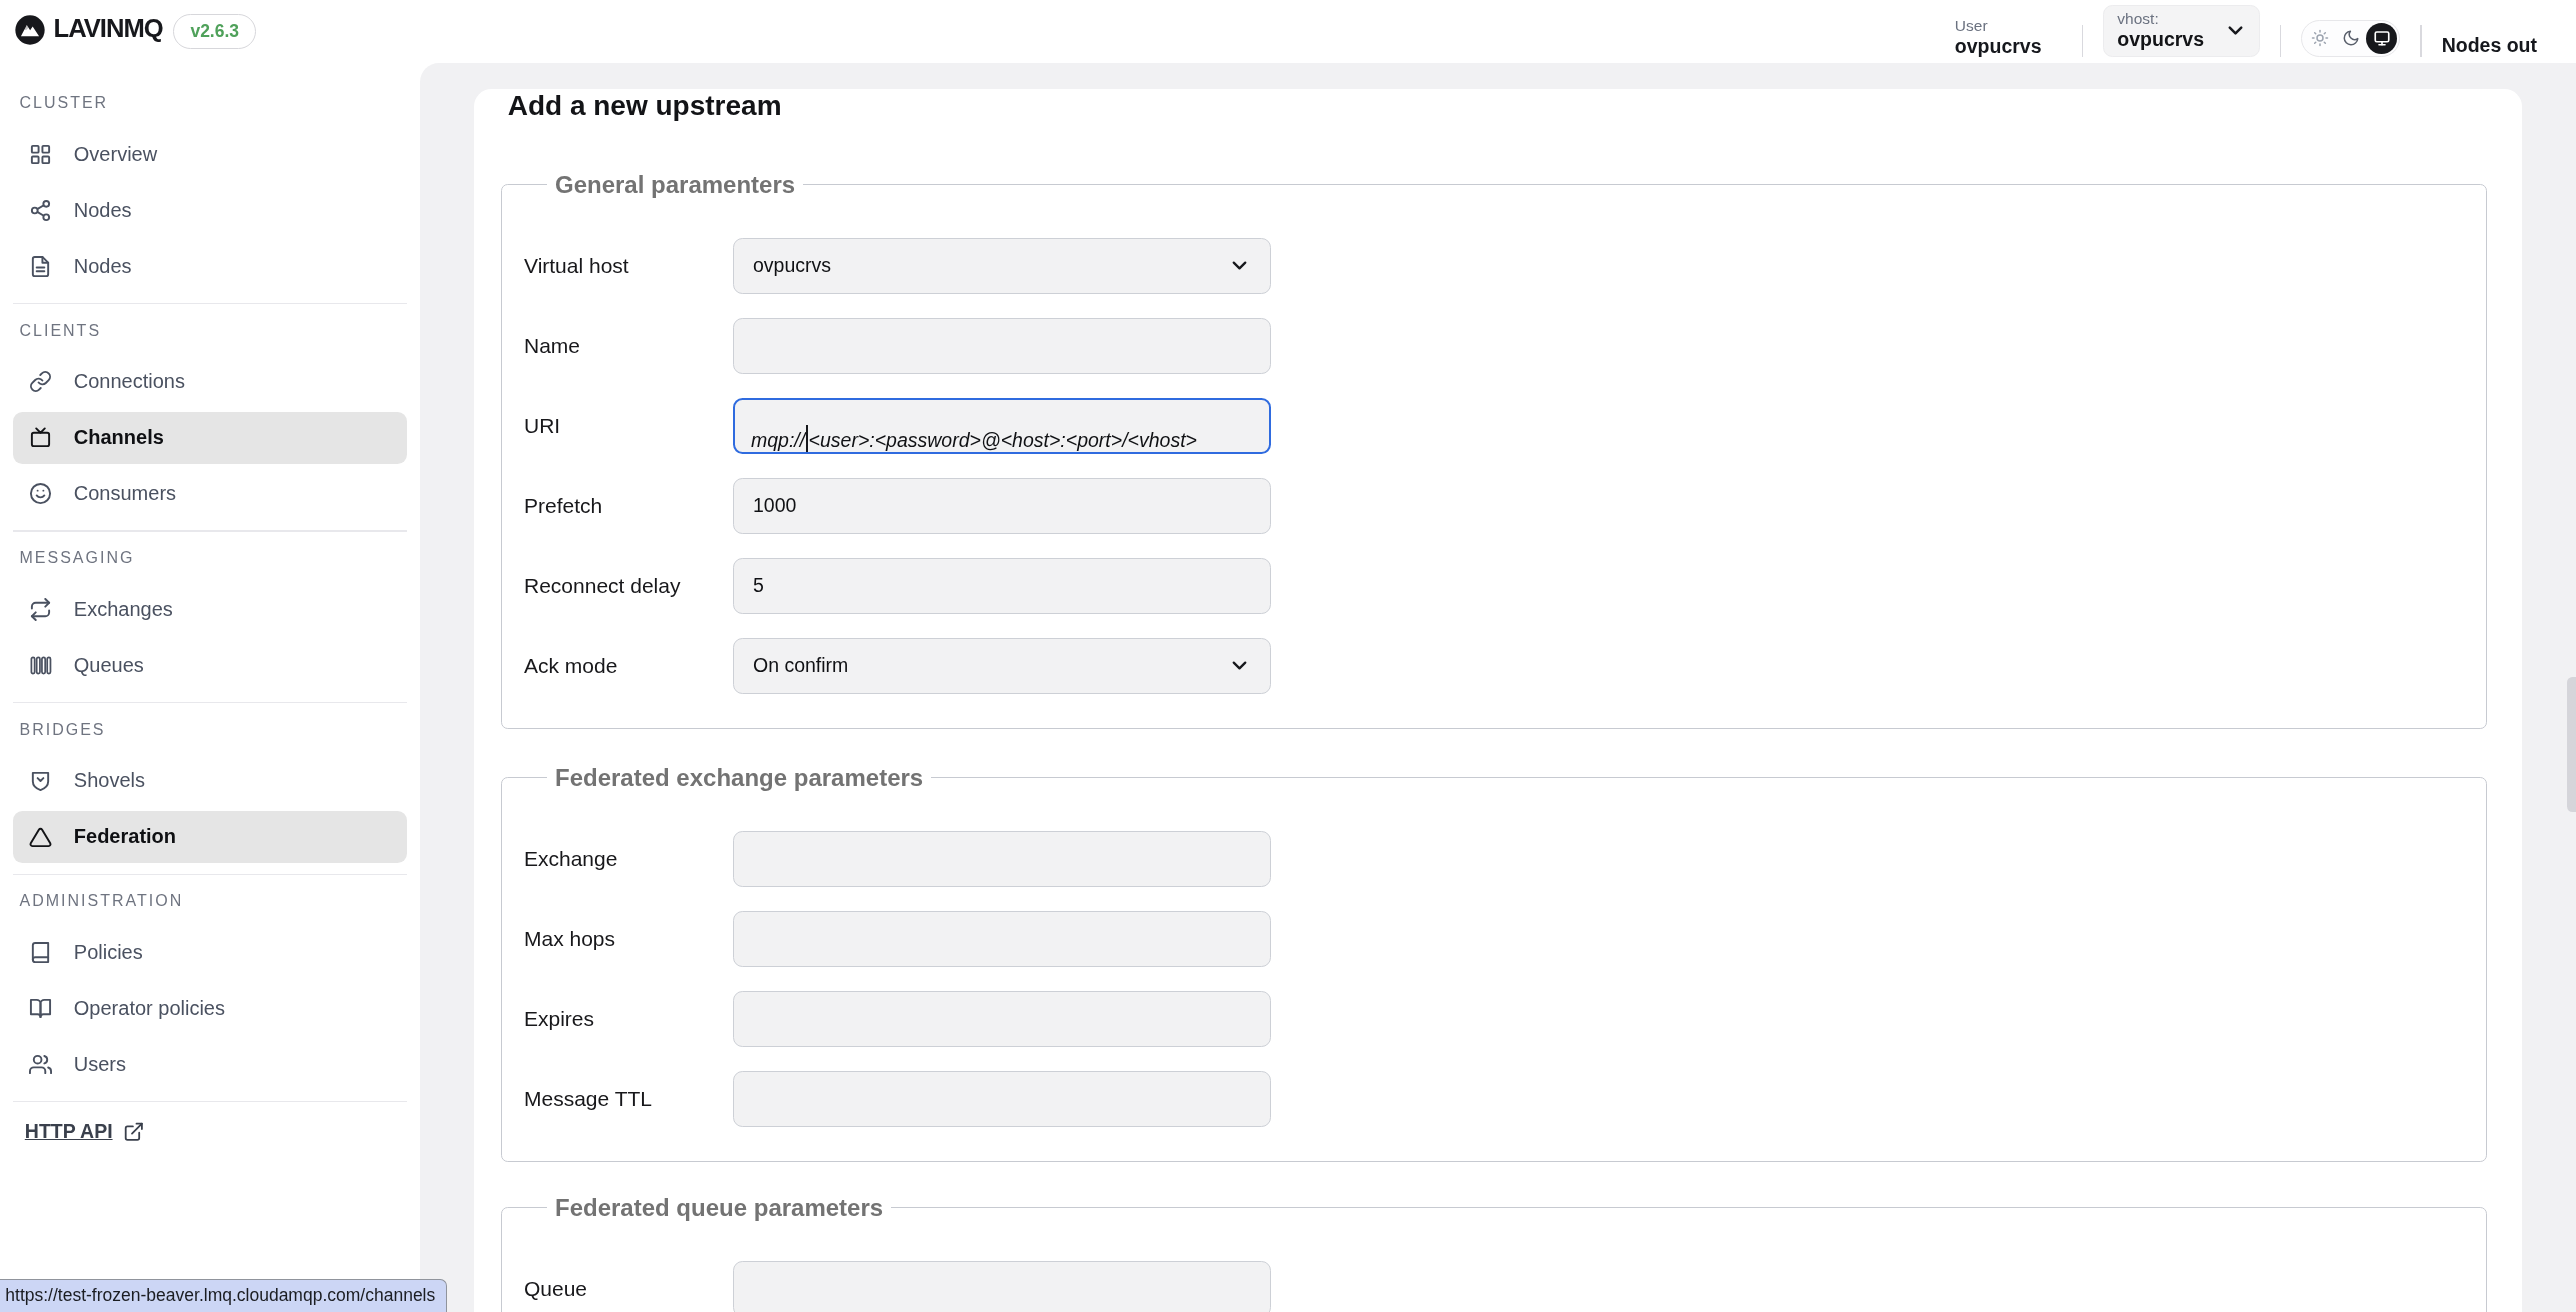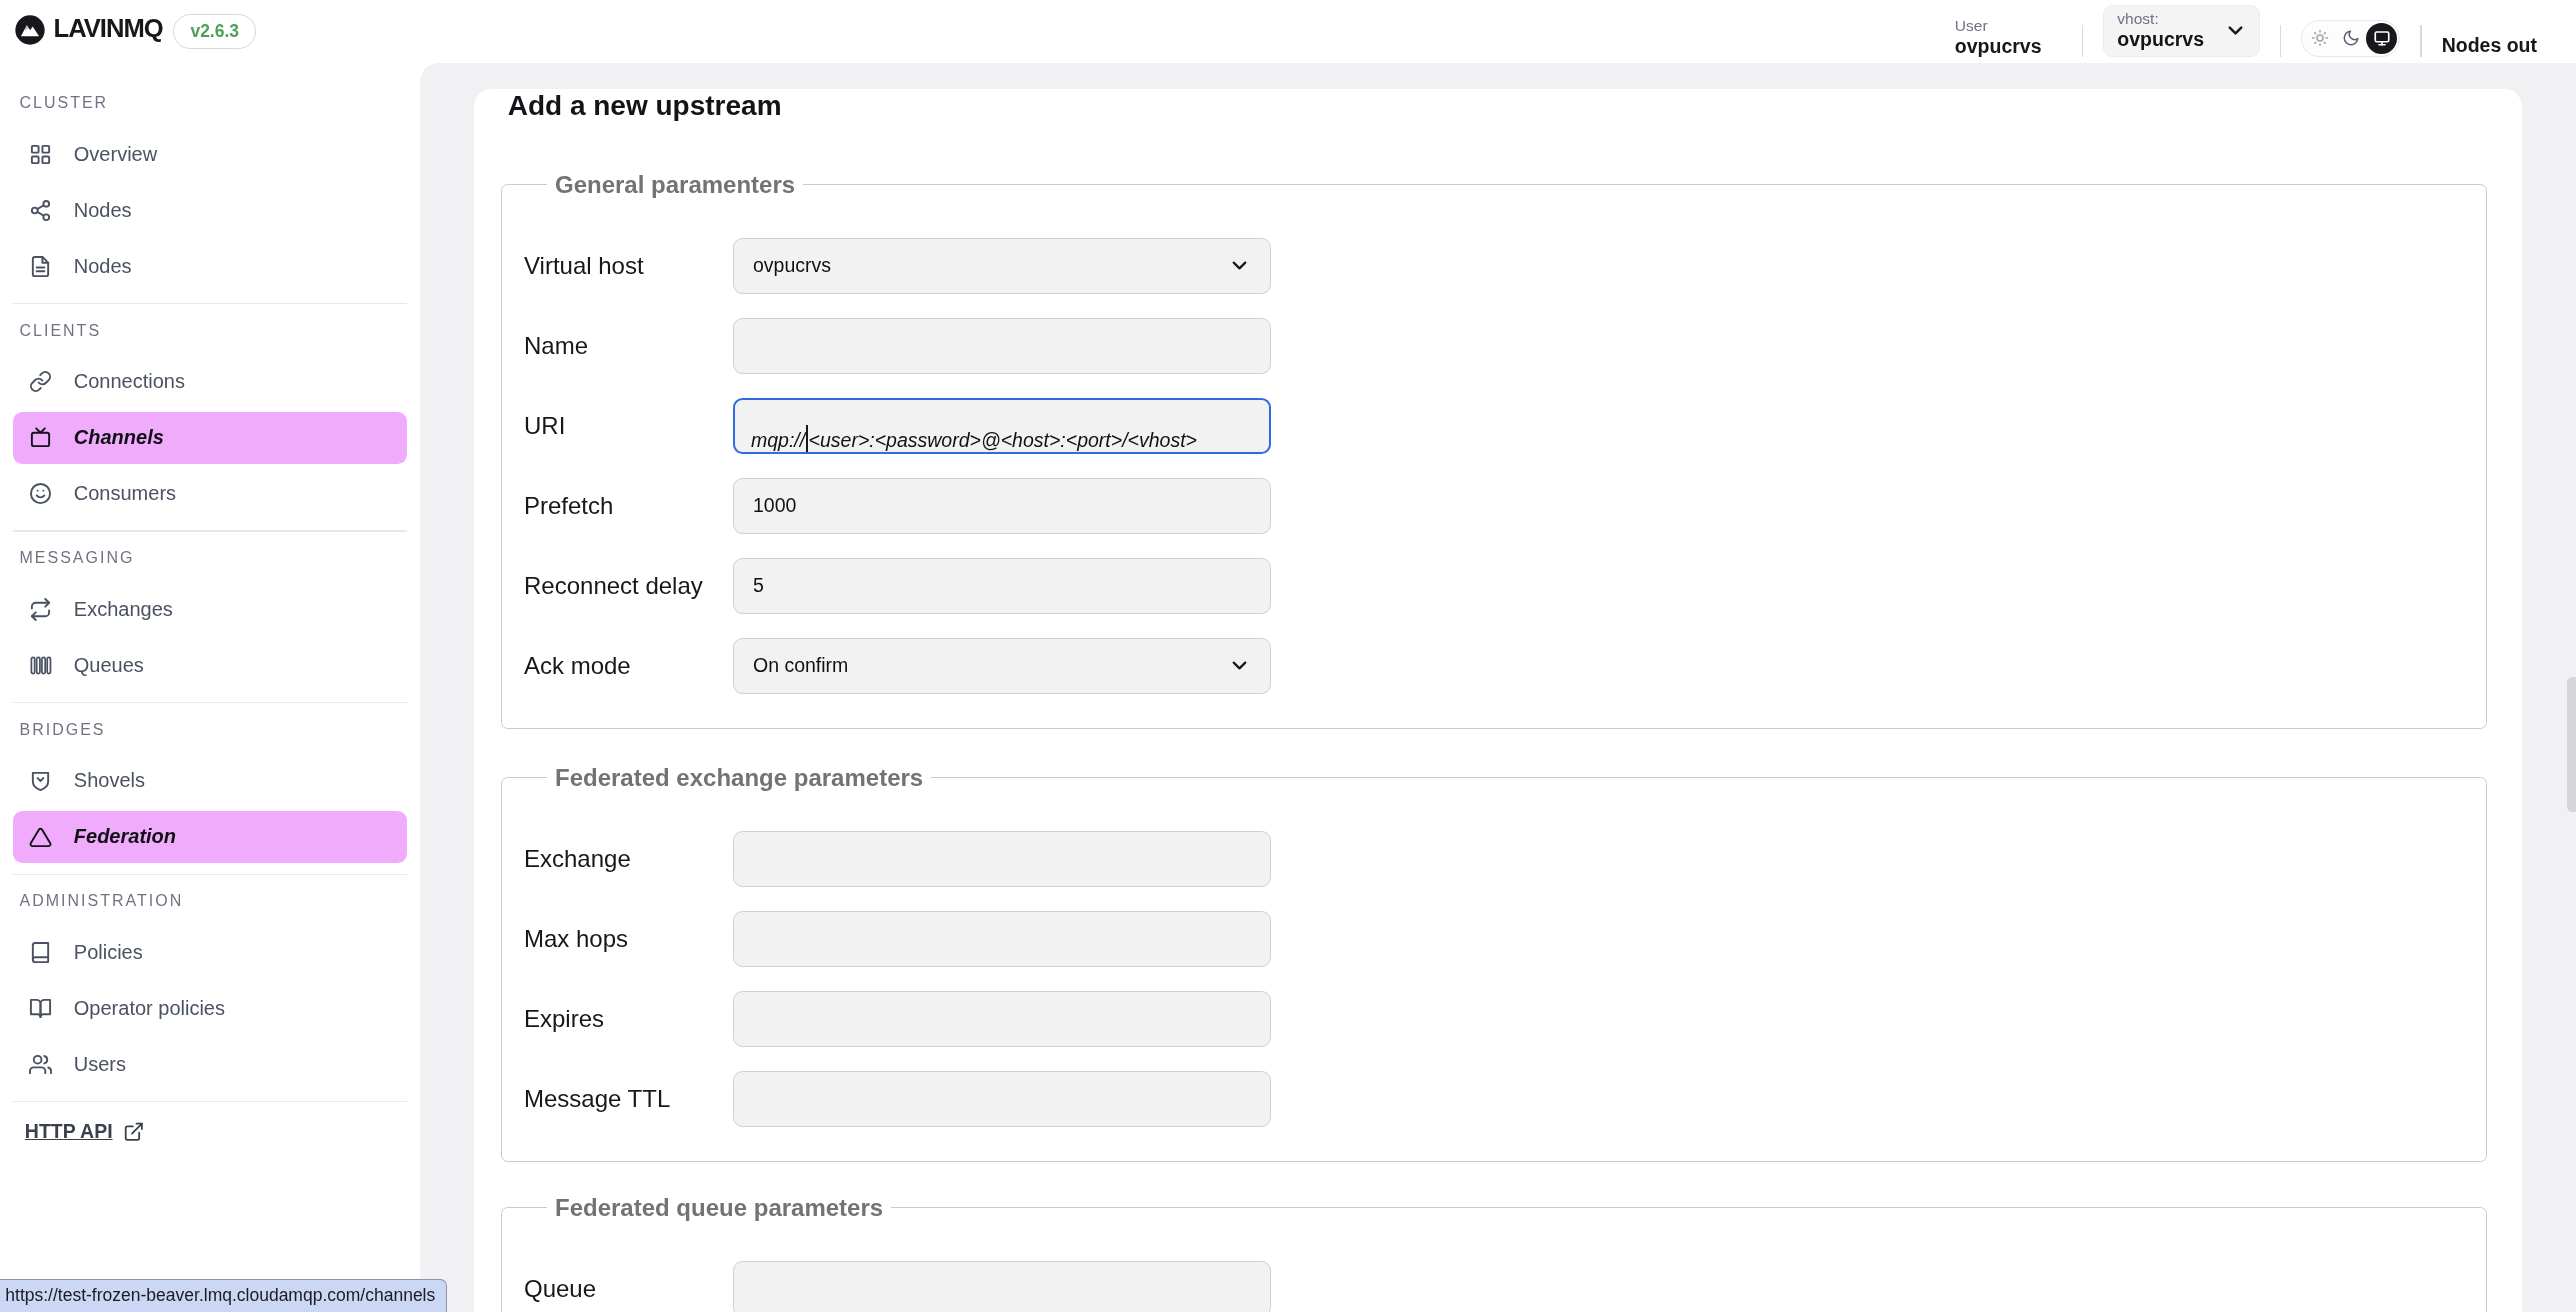--- a/index.html
+++ b/index.html
@@ -31,38 +31,38 @@
   .theme-opt.active { background:#17181c; }
   .signout { font-size:19.5px; font-weight:700; color:#16181d; }
 
   
   .sidebar { position:absolute; top:63px; left:0; width:420px; bottom:0; background:#fff; padding:31px 12.8px 0 12.8px; }
   .section-label { font-size:16px; letter-spacing:2px; color:#6f7480; font-weight:500; margin:0 0 16px 6.7px; }
   .nav-item { display:flex; align-items:center; height:52px; border-radius:9.4px; padding-left:16px; margin-bottom:4px;
     color:#4a5160; font-size:20px; font-weight:500; cursor:pointer; }
   .nav-item .icon { width:23px; height:23px; margin-right:22px; flex:none; display:flex; }
   .nav-item .icon svg { width:23px; height:23px; }
-  .nav-item.active { background:#f0abfc; color:#0f1013; font-weight:700;font-style:italic; }
+  .nav-item.active { background:#e5e5e5; color:#0f1013; font-weight:700; }
   .nav-divider { height:1.3px; background:#e8e8ec; margin:10.8px 0.7px 17.5px 0.7px; }
   .http-api { display:flex; align-items:center; margin:17.5px 0 0 12px; font-size:19.5px; font-weight:600; color:#3a404c;text-decoration:underline; }
   .http-api svg { width:21.6px; height:21.6px; margin-left:10.8px; }
 
   
   .main-panel { position:absolute; top:63px; left:420px; right:0; bottom:0; background:#f1f1f3;
     border-top-left-radius:19px; overflow:hidden; }
   .card { margin:0 54px; background:#fff; border-radius:17.5px 17.5px 0 0; min-height:1250px; padding:0 36px 27px 27px; }
   h1 { font-size:28px; font-weight:700; line-height:34px; margin:25.6px 0 0 6.7px; color:#131417; }
   fieldset { border:1.3px solid #c7cad1; border-radius:6.7px; width:1986px; padding:39px 0 34px 22px; }
   fieldset.fs1 { margin-top:48px; }
   fieldset.fs2 { margin-top:35px; }
   fieldset.fs3 { margin-top:32px; }
   legend { font-size:24px; font-weight:700; padding:0 8px; margin-left:23px; color:#737373; }
   .frow { display:flex; align-items:center; margin-bottom:24px; }
   .frow:last-child { margin-bottom:0; }
-  .frow > label { width:209px; flex:none; font-size:24px; color:#18181b; }
+  .frow > label { width:209px; flex:none; font-size:21px; color:#18181b; }
   .control { width:538px; height:56px; border:1.3px solid #cdd0d6; border-radius:9.4px; background:#f2f2f3;
     font-size:19.5px; color:#101114; padding:0 19px; font-family:"Liberation Sans", sans-serif; }
   input.control { display:block; }
   .selectbox { display:flex; align-items:center; justify-content:space-between; cursor:pointer; }
   .uri { display:flex; align-items:flex-end; border:2.7px solid #2f6bdf; padding:0 16px; white-space:nowrap; overflow:hidden;font-style:italic; }
   .caret { width:2px; height:27px; background:#17181c; margin:0 0.7px; flex:none; }
 
   
   .scroll-thumb { position:fixed; right:0; top:677px; width:8.8px; height:135px; background:#d5d5da;
     border-radius:5.4px 0 0 5.4px; z-index:8; }

